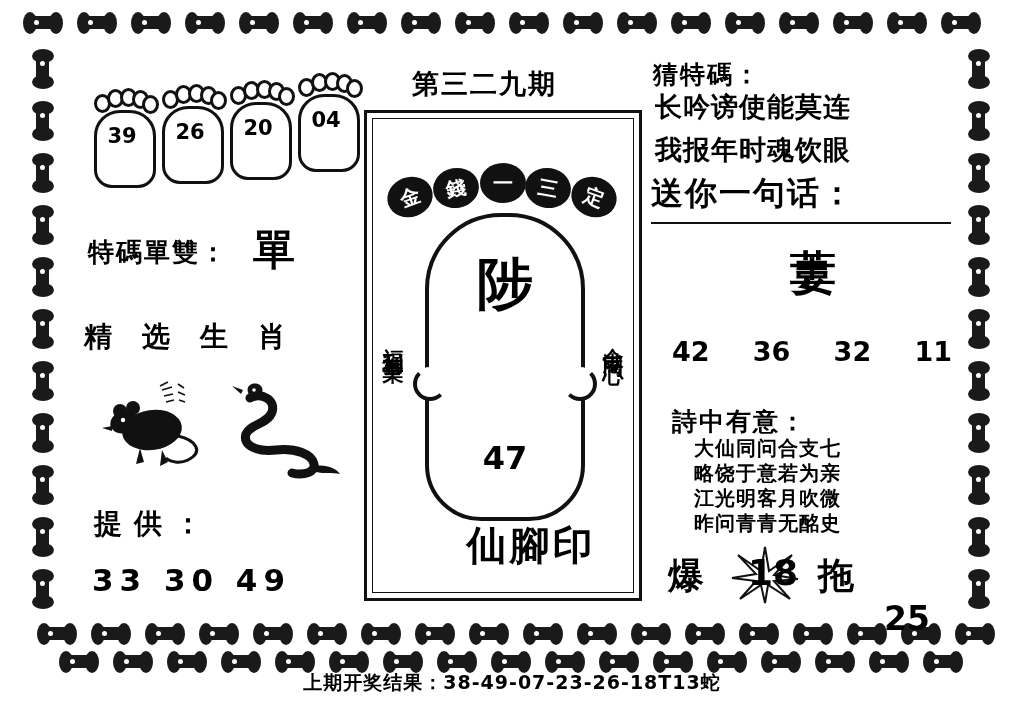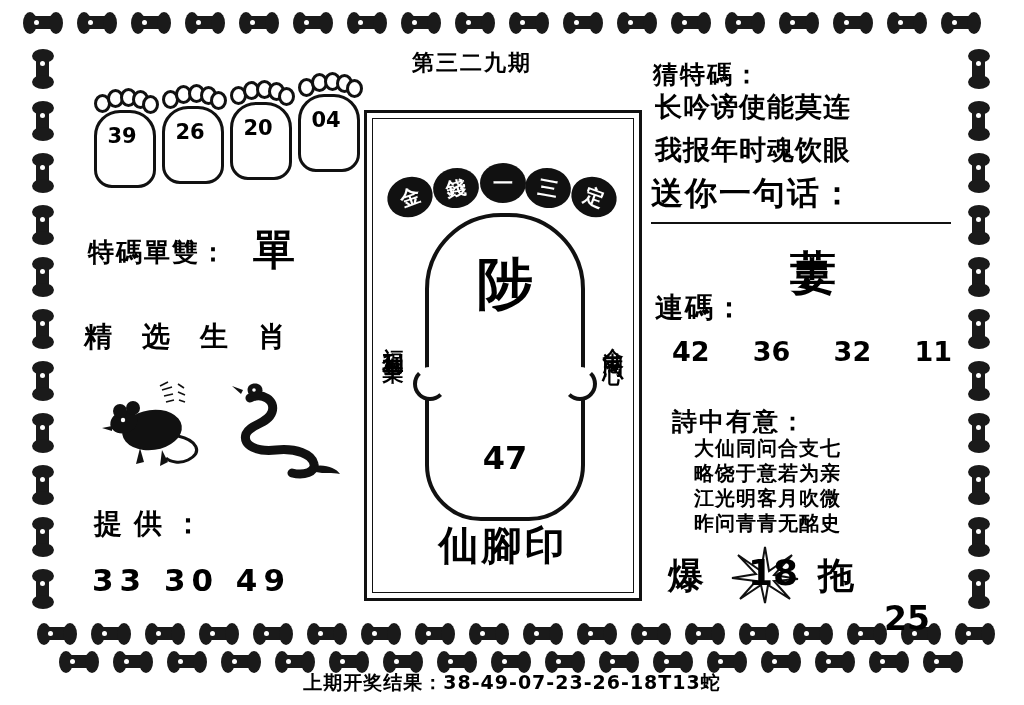--- a/index.html
+++ b/index.html
@@ -76,22 +76,22 @@
     position: absolute;
     left: 0; top: 0;
     width: 1024px; height: 705px;
   }
 
   .cn { font-family: "DejaVu Sans", "Liberation Sans", sans-serif; }
 
   
   .issue-title {
     position: absolute;
-    left: 412px; top: 48px;
-    font-size: 22px;
+    left: 412px; top: 66px;
+    font-size: 27px;
     font-weight: bold;
     letter-spacing: 2px;
   }
 
   
   .feet-row {
     position: absolute;
     left: 92px; top: 78px;
     width: 290px; height: 110px;
   }
@@ -244,20 +244,21 @@
   .side-left { left: 12px; top: 218px; }
   .side-right { left: 232px; top: 218px; }
   .foot-print-title {
     position: absolute;
     left: 0; top: 405px;
     width: 272px;
     text-align: center;
     font-size: 40px;
     font-weight: bold;
     letter-spacing: 3px;
+    padding-left: 28px;
   }
 
   
   .r-guess {
     position: absolute;
     left: 653px; top: 58px;
     font-size: 25px;
     font-weight: bold;
     letter-spacing: 2px;
   }
@@ -703,21 +704,20 @@
     <div class="foot-print-title cn">仙腳印</div>
   </div>
 
   <div class="r-guess cn">猜特碼：</div>
   <div class="r-poem1 cn">长吟谤使能莫连</div>
   <div class="r-poem2 cn">我报年时魂饮眼</div>
   <div class="r-send cn">送你一句话：</div>
   <div class="r-rule"></div>
   <div class="r-bigword cn">蔞</div>
 
-  <div class="r-lian-label cn">連碼：</div>
   <div class="r-lian-nums" id="lian-nums">
       <span>42</span>
       <span>36</span>
       <span>32</span>
       <span>11</span>
     </div>
 
   <div class="r-shi-label cn">詩中有意：</div>
   <div class="r-shi-lines" id="shi-lines">
       <div>大仙同问合支七</div>

